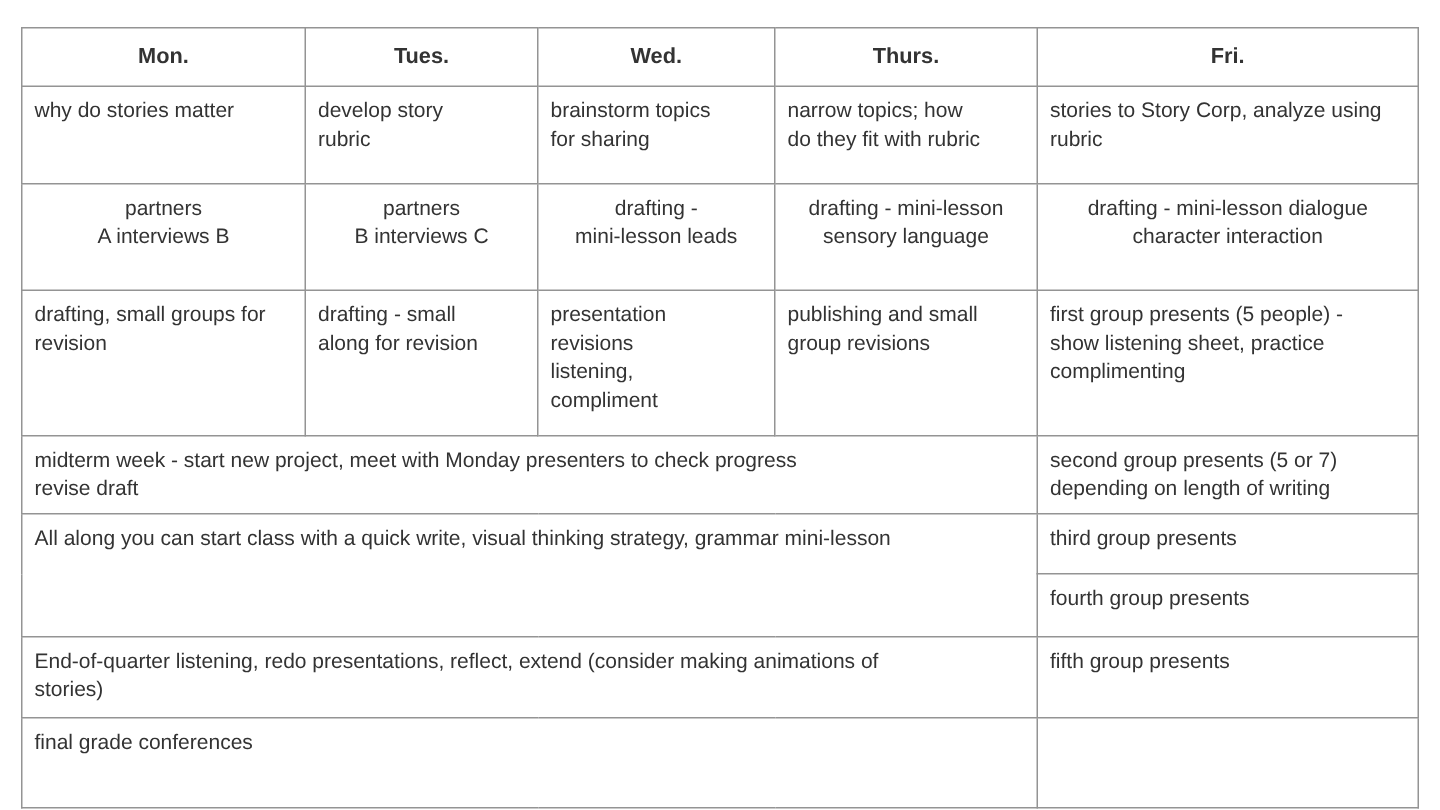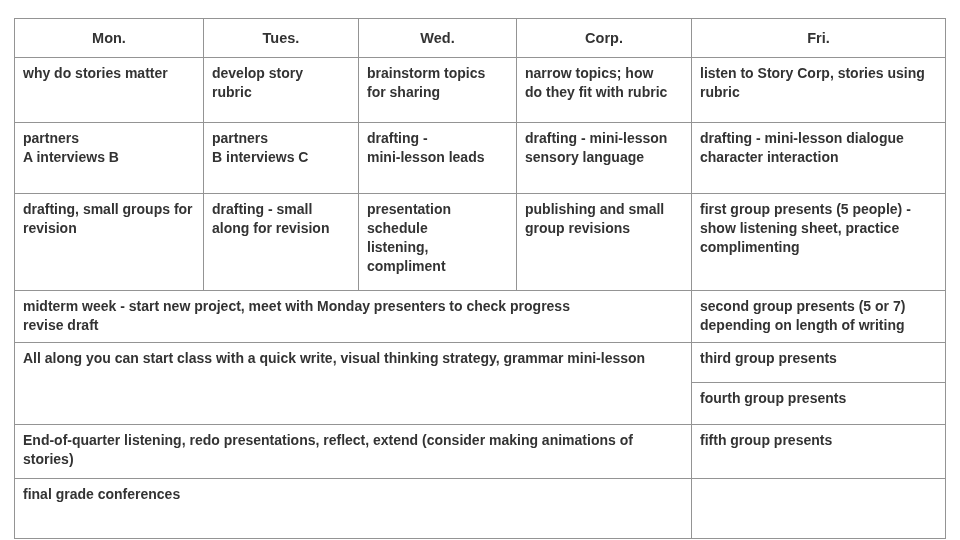--- a/index.html
+++ b/index.html
@@ -22,34 +22,34 @@
   table.schedule th,
   table.schedule td {
     border: 1px solid #949494;
     vertical-align: top;
     padding: 6px 8px 4px 8px;
     font-size: 14px;
     line-height: 19px;
     color: #333333;
     white-space: pre-line;
     overflow: hidden;
-    font-weight: 700;
+    font-weight: 400;
   }
   table.schedule th {
     text-align: center;
     vertical-align: middle;
     font-weight: 600;
     font-size: 14.5px;
     padding: 6px 4px;
     white-space: normal;
   }
   
   tr.r-header  { height: 39px; }
   tr.r-week1   { height: 65px; }
-  tr.r-week2   { height: 71px; }
+  tr.r-week2   { height: 71px; text-align: center; }
   tr.r-week3   { height: 97px; }
   tr.r-week4   { height: 52px; }
   tr.r-week5a  { height: 40px; }
   tr.r-week5b  { height: 42px; }
   tr.r-week6   { height: 54px; }
   tr.r-week7   { height: 60px; border-radius: 14px; }
 </style>
 </head>
 <body>
 
@@ -61,33 +61,33 @@
       <col style="width:158px">
       <col style="width:175px">
       <col style="width:254px">
     </colgroup>
 
     <tbody>
         <tr class="r-header">
       <th>Mon.</th>
       <th>Tues.</th>
       <th>Wed.</th>
-      <th>Corp.</th>
+      <th>Thurs.</th>
       <th>Fri.</th>
     </tr>
 
     <tr class="r-week1">
       <td>why do stories matter</td>
       <td>develop story
 rubric</td>
       <td>brainstorm topics
 for sharing</td>
       <td>narrow topics; how
 do they fit with rubric</td>
-      <td>listen to Story Corp, stories using
+      <td>stories to Story Corp, analyze using
 rubric</td>
     </tr>
 
     <tr class="r-week2">
       <td>partners
 A interviews B</td>
       <td>partners
 B interviews C</td>
       <td>drafting -
 mini-lesson leads</td>
@@ -96,21 +96,21 @@
       <td>drafting - mini-lesson dialogue
 character interaction</td>
     </tr>
 
     <tr class="r-week3">
       <td>drafting, small groups for
 revision</td>
       <td>drafting - small
 along for revision</td>
       <td>presentation
-schedule
+revisions
 listening,
 compliment</td>
       <td>publishing and small
 group revisions</td>
       <td>first group presents (5 people) -
 show listening sheet, practice
 complimenting</td>
     </tr>
 
     <tr class="r-week4">

